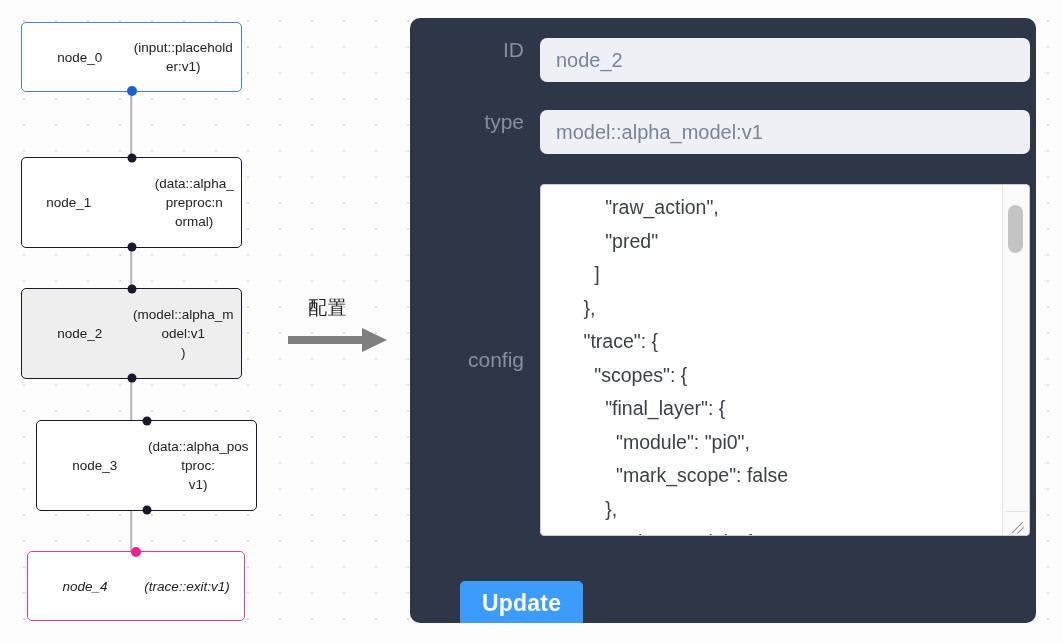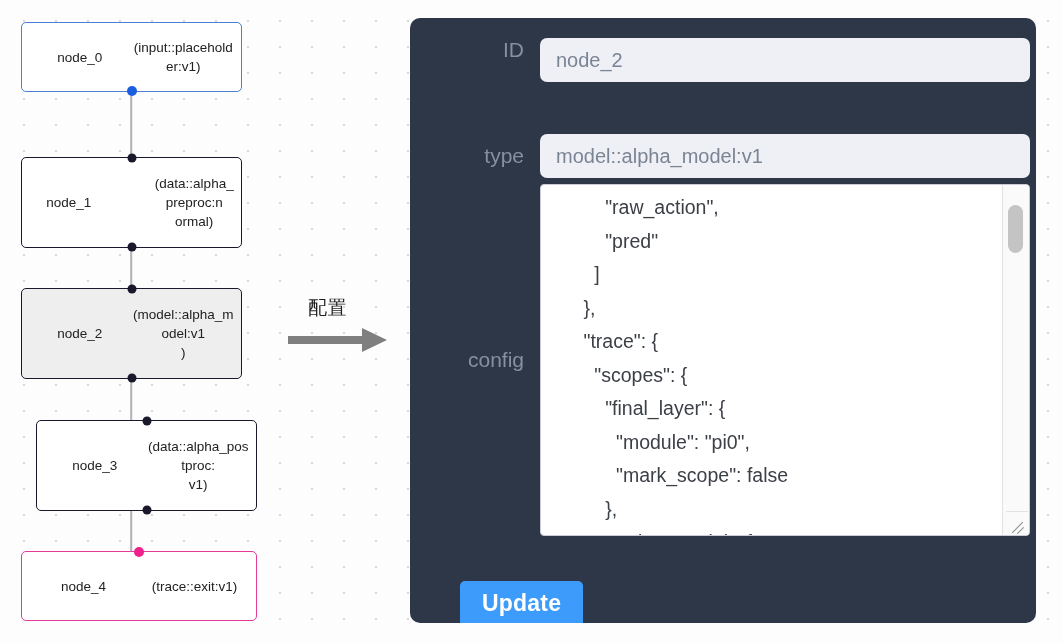--- a/index.html
+++ b/index.html
@@ -139,21 +139,21 @@
     color: #7b8494;
     font-family: "Liberation Sans", sans-serif;
     font-size: 20px;
     padding: 0 16px;
     outline: none;
   }
 
   #row-id       { left: 10px; top: 20px; justify-content: space-between; }
   #row-id .field-input { width: 490px; height: 44px; line-height: 44px; }
 
-  #row-type     { left: 10px; top: 116px; align-items: center; }
+  #row-type     { left: 10px; top: 92px; }
   #row-type .field-input { width: 490px; height: 44px; line-height: 44px; }
 
   #row-config   { left: 10px; top: 166px; align-items: center; }
 
   .config-wrap {
     position: relative;
     width: 490px;
     height: 352px;
     background: #ffffff;
     border: 1px solid #c9ccd4;
@@ -269,21 +269,21 @@
   </div>
 
   <div class="node" style="left:21px; top:420px; width:221px; height:91px;margin-left:15px;">
     <span class="nline">node_3</span>
     <span class="nline">(data::alpha_postproc:
 v1)</span>
     <span class="handle top"></span>
     <span class="handle bottom"></span>
   </div>
 
-  <div class="node is-output" style="left:21px; top:551px; width:236px; height:70px;">
+  <div class="node is-output" style="left:27px; top:551px; width:218px; height:70px;font-style:italic;">
     <span class="nline">node_4</span>
     <span class="nline">(trace::exit:v1)</span>
     <span class="handle top pink"></span>
   </div>
 
   <div id="annotation">
     <span class="anno-label">配置</span>
     <svg class="anno-arrow" width="100" height="26" viewBox="0 0 100 26">
       <path d="M0 9 L74 9 L74 1 L99 13 L74 25 L74 17 L0 17 Z" fill="#7f7f7f"></path>
     </svg>

